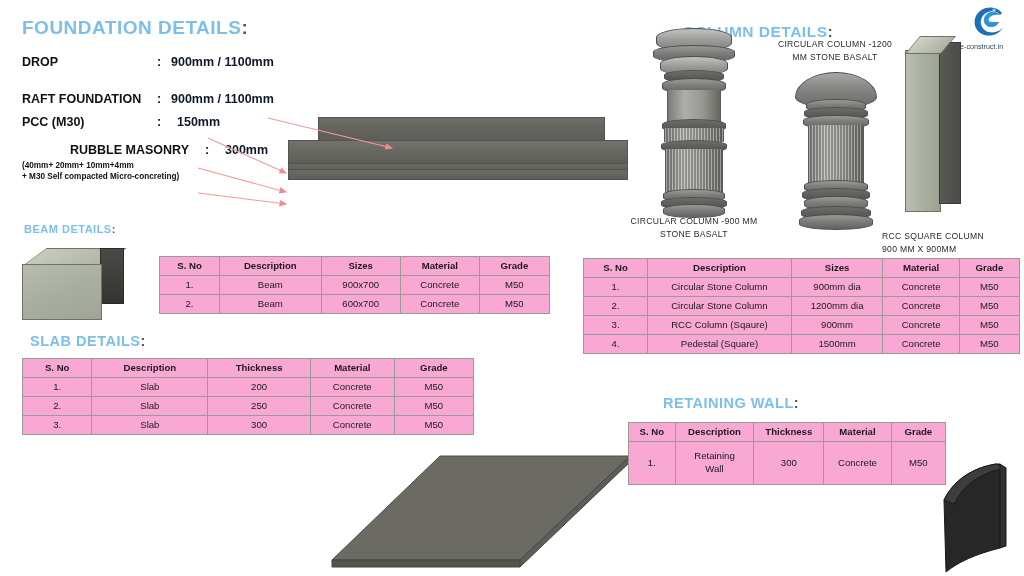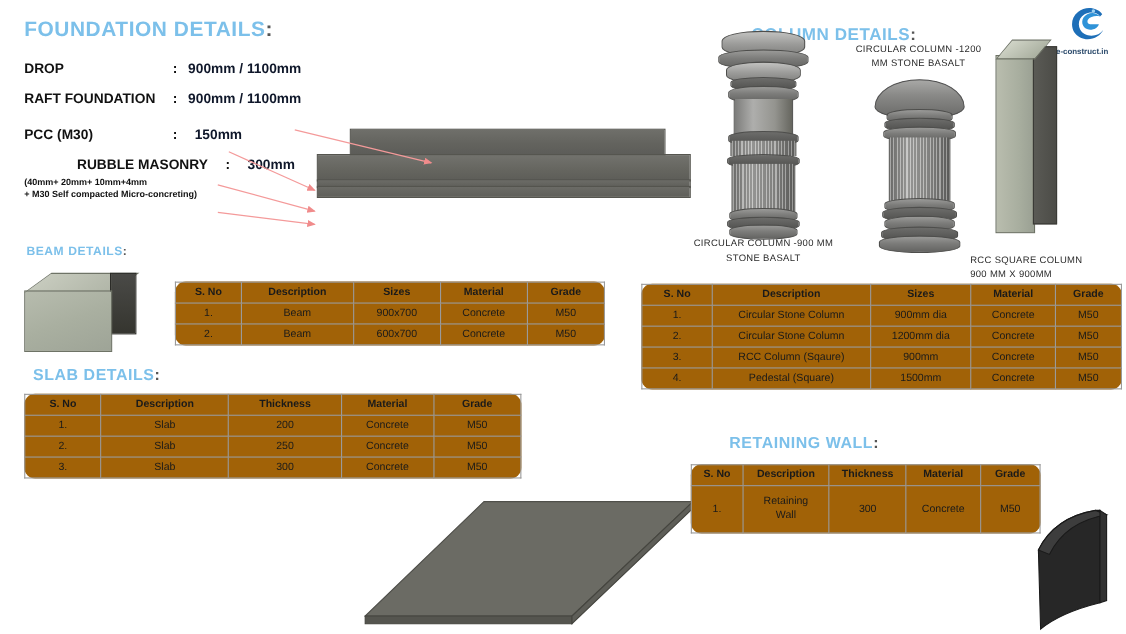--- a/index.html
+++ b/index.html
@@ -18,21 +18,21 @@
   .sec-h .colon{color:#555;font-weight:bold;}
 
   
   .spec-row{display:flex;align-items:baseline;white-space:nowrap;}
   .spec-label{font-weight:bold;font-size:12.5px;color:#111;}
   .spec-colon{font-weight:bold;font-size:12.5px;color:#111;}
   .spec-val{font-weight:bold;font-size:12.5px;color:#0f172a;}
   .spec-note{font-weight:bold;font-size:8.2px;color:#111;line-height:1.35;white-space:nowrap;}
 
   
-  table.dt{border-collapse:collapse;background:#a16207;border-radius:10px;}
+  table.dt{border-collapse:collapse;background:#f9a8d4;}
   table.dt td,table.dt th{
     border:1px solid #9a9a9a;
     font-size:9.6px;
     text-align:center;
     padding:3px 4px;
     color:#1a1a1a;
     font-weight:normal;
     line-height:1.25;
   }
   table.dt th{font-weight:bold;}
@@ -113,39 +113,39 @@
   }
   .dome{
     position:absolute;left:50%;transform:translateX(-50%);
     border-radius:50% 50% 45% 45%/70% 70% 30% 30%;
     background:linear-gradient(180deg,#a8a8a6 0%,#85858355 40%,#6a6a68 100%),#8b8b89;
     border:1px solid #515151;
   }
 
   
   .logo-txt{
-    font-size:7.2px;color:#2b4a6b;font-weight:bold;white-space:nowrap;
+    font-size:7.2px;color:#2b4a6b;font-weight:normal;white-space:nowrap;
   }
 </style>
 </head>
 <body>
 
 <div class="abs sec-h" style="left:22px;top:18px;font-size:19px;">
   <span>FOUNDATION  DETAILS</span><span class="colon">:</span>
 </div>
 
 <div class="abs" style="left:22px;top:55px;width:300px;">
 
   <div class="spec-row" style="height:28px;">
     <span class="spec-label" style="width:135px;display:inline-block;">DROP</span>
     <span class="spec-colon" style="width:14px;display:inline-block;">:</span>
     <span class="spec-val">900mm / 1100mm</span>
   </div>
 
-  <div class="spec-row" style="height:32px;">
+  <div class="spec-row" style="height:32px;align-items:center;">
     <span class="spec-label" style="width:135px;display:inline-block;">RAFT FOUNDATION</span>
     <span class="spec-colon" style="width:14px;display:inline-block;">:</span>
     <span class="spec-val">900mm / 1100mm</span>
   </div>
 
   <div class="spec-row" style="height:28px;">
     <span class="spec-label" style="width:135px;display:inline-block;">PCC (M30)</span>
     <span class="spec-colon" style="width:14px;display:inline-block;">:</span>
     <span class="spec-val" style="padding-left:6px;">150mm</span>
   </div>

